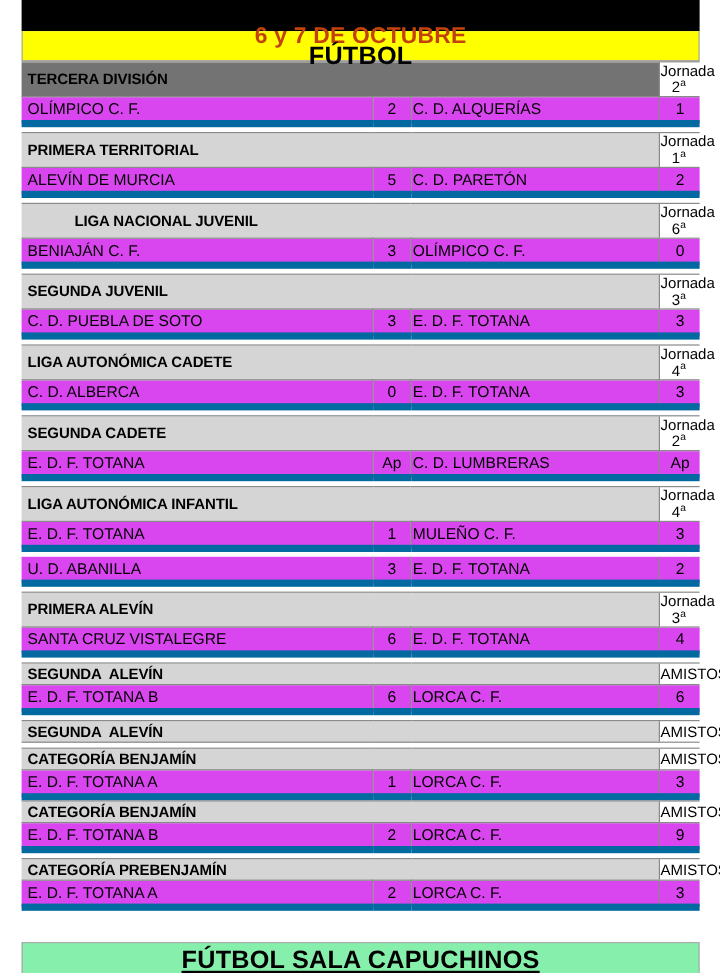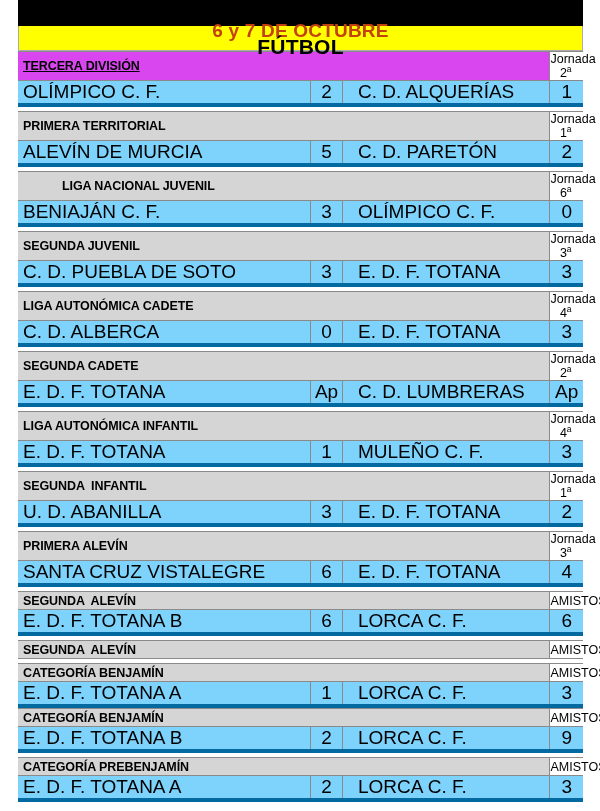--- a/index.html
+++ b/index.html
@@ -93,37 +93,37 @@
     font-size: 12.5px;
     border-left: 1px solid #8a8a8a;
     padding-right: 2px;
   }
   .lg-round sup {
     font-size: 8.5px;
     vertical-align: super;
     line-height: 0;
   }
   .match td {
-    background: #7dd3fc;
+    background: #d946ef;
     height: 19px;
-    font-size: 19px;
-    border-bottom: 4px solid #0369a1;
+    font-size: 13px;
+    border-bottom: 6px solid #0369a1;
   }
   .match .m-home {
     padding-left: 5px;
     border-right: 1px solid #8a8a8a;
   }
   .match .m-hs,
   .match .m-as {
     text-align: center;
     border-right: 1px solid #8a8a8a;
   }
   .match .m-as { border-right: none; }
   .match .m-away {
-    padding-left: 15px;
+    padding-left: 1px;
     border-right: 1px solid #8a8a8a;
   }
   .gap-sm { height: 4px; }
   .gap-lg { height: 26px; }
 </style>
 </head>
 <body>
 
 <div class="page">
   <div class="sheet" id="sheet">
@@ -131,21 +131,21 @@
       <div class="banner banner-sport" style="background: rgb(255, 255, 0);">FÚTBOL</div>
       <table class="block">
         <colgroup>
           <col class="col-team">
           <col class="col-score">
           <col class="col-team2">
           <col class="col-score2">
         </colgroup>
         <tbody>
           <tr class="lg-head">
-            <td class="lg-name" colspan="3" style="background: #d946ef; white-space: pre; text-decoration: underline;">TERCERA DIVISIÓN</td>
+            <td class="lg-name" colspan="3" style="background: #737373; white-space: pre;">TERCERA DIVISIÓN</td>
             <td class="lg-round"><span>Jornada 2</span><sup>a</sup></td>
           </tr>
           <tr class="match">
             <td class="m-home">OLÍMPICO C. F.</td>
             <td class="m-hs">2</td>
             <td class="m-away">C. D. ALQUERÍAS</td>
             <td class="m-as">1</td>
           </tr>
         </tbody>
       </table>
@@ -277,24 +277,20 @@
       </table>
       <div class="gap-sm"></div>
       <table class="block">
         <colgroup>
           <col class="col-team">
           <col class="col-score">
           <col class="col-team2">
           <col class="col-score2">
         </colgroup>
         <tbody>
-          <tr class="lg-head">
-            <td class="lg-name" colspan="3" style="background: rgb(213, 213, 213); white-space: pre;">SEGUNDA  INFANTIL</td>
-            <td class="lg-round"><span>Jornada 1</span><sup>a</sup></td>
-          </tr>
           <tr class="match">
             <td class="m-home">U. D. ABANILLA</td>
             <td class="m-hs">3</td>
             <td class="m-away">E. D. F. TOTANA</td>
             <td class="m-as">2</td>
           </tr>
         </tbody>
       </table>
       <div class="gap-sm"></div>
       <table class="block">

